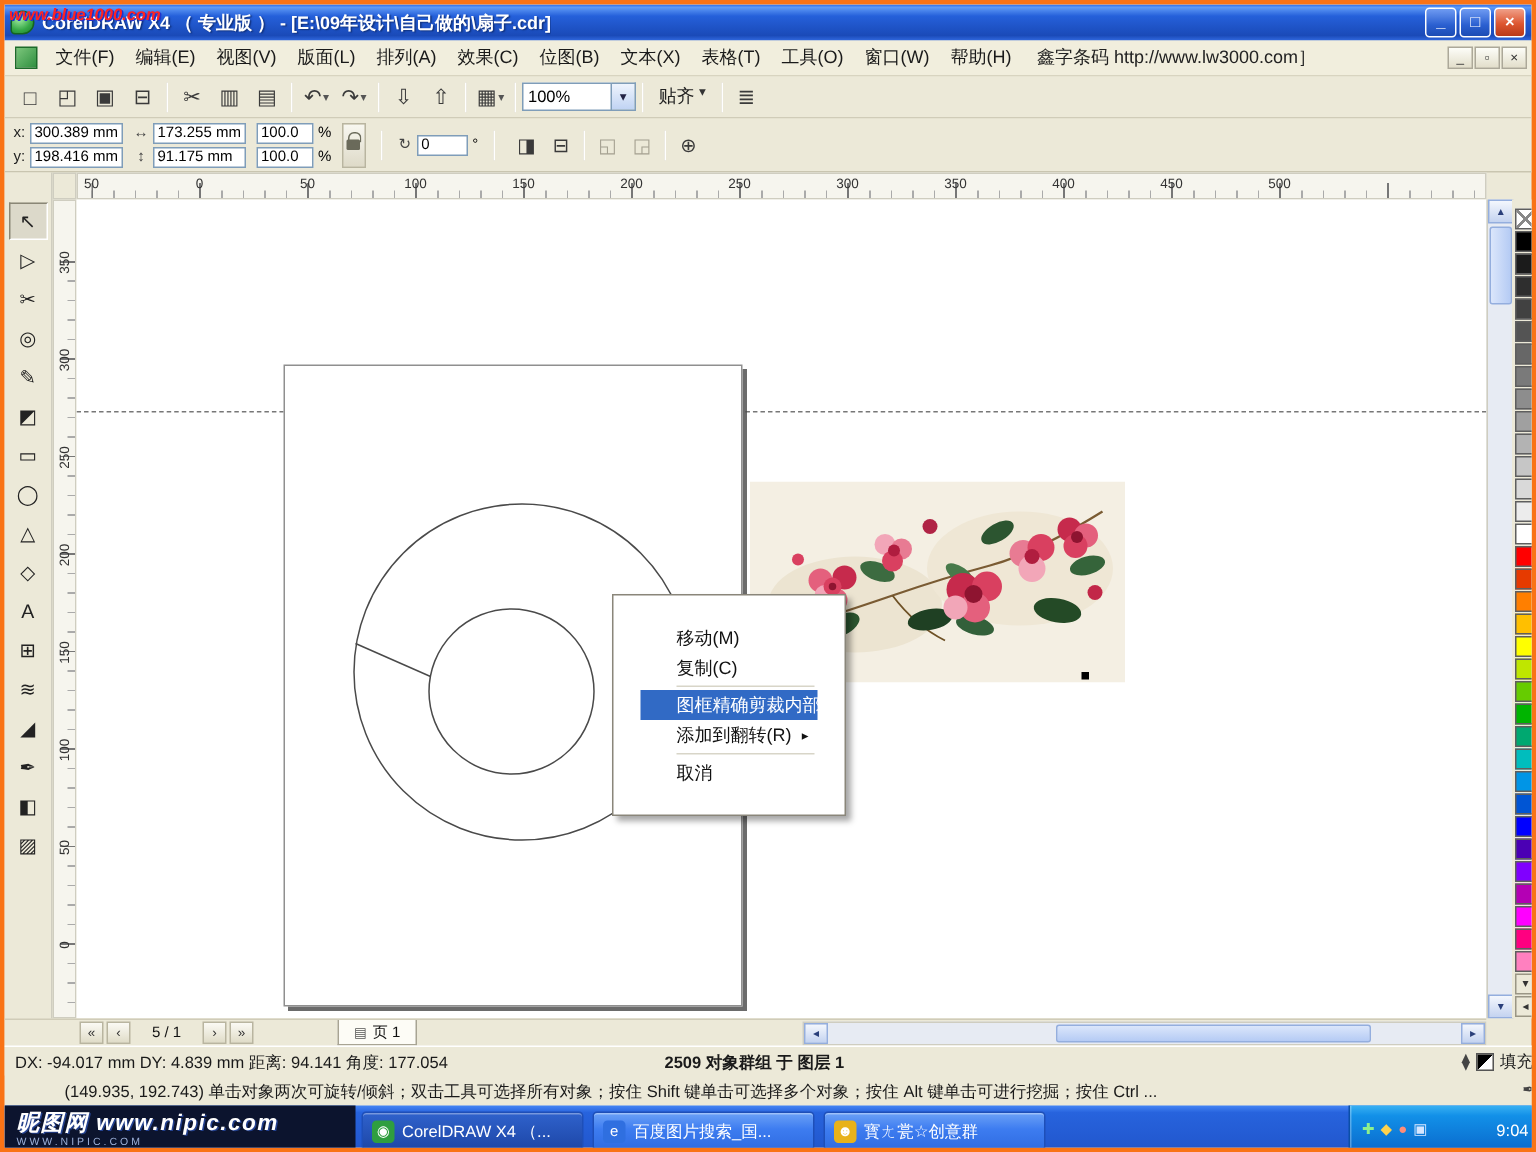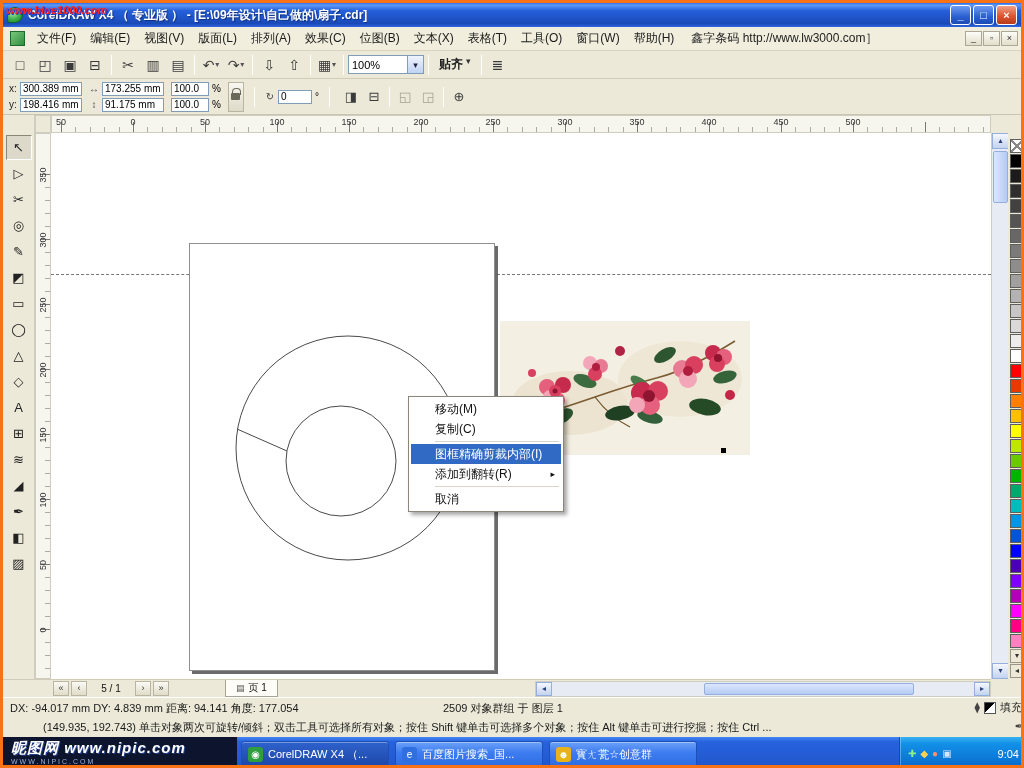--- a/index.html
+++ b/index.html
@@ -38,21 +38,21 @@
     border-bottom:1px solid #d0ccb8;display:flex;align-items:center;gap:1px;padding-left:5px;}
   .tb-btn{min-width:24px;height:24px;display:flex;align-items:center;justify-content:center;
     color:#3a3a3a;font-size:14px;border:1px solid transparent;gap:1px;}
   .tb-btn .dd{font-size:8px;color:#555;}
   .tb-sep{width:1px;height:20px;background:#c6c2ad;border-right:1px solid #fff;margin:0 3px;flex:0 0 auto;}
   .combo{display:flex;align-items:center;}
   .combo-input{width:60px;height:19px;border:1px solid #7f9db9;font-size:11px;padding:0 3px;
     font-family:inherit;background:#fff;}
   .combo-arrow{width:16px;height:19px;border:1px solid #7f9db9;border-left:none;font-size:9px;
     display:flex;align-items:center;justify-content:center;background:linear-gradient(#eef4fd,#c0d3f3);color:#224;}
-  .snap-ctl{display:flex;align-items:flex-start;gap:3px;padding:3px 6px;color:#222;font-weight:bold;}
+  .snap-ctl{display:flex;align-items:flex-start;gap:3px;padding:3px 6px;color:#222;}
   .snap-ctl .combo-arrow2{font-size:9px;color:#333;}
   
   .propbar{position:absolute;left:0;top:76px;width:100%;height:36px;background:#ece9d8;
     border-bottom:1px solid #c9c5b0;display:flex;align-items:center;gap:7px;padding-left:6px;font-size:10px;}
   .pb-col{display:flex;flex-direction:column;gap:2px;}
   .pb-row{display:flex;align-items:center;gap:3px;height:14px;}
   .pb-lbl{width:8px;color:#222;}
   .pb-ico{color:#444;font-size:10px;width:10px;text-align:center;}
   .pb-input{width:62px;height:14px;border:1px solid #7f9db9;font-size:10px;padding:0 2px;font-family:inherit;background:#fff;}
   .pb-input.narrow{width:38px;}
@@ -89,21 +89,21 @@
   
   .canvas{position:absolute;left:48px;top:130px;width:940px;height:546px;background:#fff;overflow:hidden;}
   .guideline{position:absolute;left:0;top:141px;width:100%;height:0;border-top:1px dashed #777;}
   .page{position:absolute;left:138px;top:110px;width:306px;height:428px;background:#fff;border:1px solid #8f8f8f;
     box-shadow:3px 3px 0 rgba(70,70,70,0.8);}
   .donut-svg{position:absolute;left:157px;top:190px;}
   .flower{position:absolute;left:449px;top:188px;}
   .sel-handle{position:absolute;left:670px;top:315px;width:5px;height:5px;background:#000;}
   
   .context-menu{position:absolute;left:357px;top:263px;width:156px;background:#fff;border:1px solid #8a867a;
-    box-shadow:3px 3px 4px rgba(0,0,0,0.35);padding:2px;z-index:10;font-size:12px;}
+    box-shadow:3px 3px 4px rgba(0,0,0,0.35);padding:18px;z-index:10;font-size:12px;}
   .cm-item{height:20px;line-height:20px;padding-left:24px;position:relative;color:#111;white-space:nowrap;}
   .cm-item.hl{background:#316ac5;color:#fff;}
   .cm-item .sub{position:absolute;right:6px;font-size:9px;}
   .cm-sep{height:1px;background:#d8d5c8;margin:2px 2px 2px 24px;}
   
   .vscroll{position:absolute;left:988px;top:130px;width:17px;height:546px;background:#e7ebf3;border-left:1px solid #cfcdc0;}
   .scroll-btn{position:absolute;left:0;width:17px;height:16px;background:linear-gradient(#f4f7fd,#c4d3f0);
     border:1px solid #94aede;font-size:8px;text-align:center;line-height:14px;color:#2a3f7a;}
   .vthumb{position:absolute;left:1px;top:18px;width:15px;height:52px;border:1px solid #94aede;border-radius:2px;
     background:linear-gradient(90deg,#dbe6fb,#b5cbf4);}
@@ -127,21 +127,21 @@
     text-align:center;line-height:13px;font-size:9px;color:#333;}
   .page-ind{width:44px;text-align:center;color:#111;}
   .page-tab{position:absolute;left:222px;top:0;height:17px;padding:0 10px;background:#fdfcf6;
     border:1px solid #a8a493;border-top:none;display:flex;align-items:center;gap:4px;color:#111;}
   .tab-ico{font-size:9px;color:#555;}
   
   .status1{position:absolute;left:0;top:694px;width:1024px;height:20px;background:#ece9d8;
     border-top:1px solid #fff;font-size:11px;color:#1a1a1a;}
   .status2{position:absolute;left:0;top:714px;width:1024px;height:20px;background:#ece9d8;font-size:11px;color:#1a1a1a;margin-left:33px;}
   .s-left{position:absolute;left:7px;top:3px;white-space:nowrap;}
-  .s-center{position:absolute;left:440px;top:3px;white-space:nowrap;}
+  .s-center{position:absolute;left:440px;top:3px;white-space:nowrap;font-weight:bold;}
   .s-right{position:absolute;right:5px;top:2px;display:flex;align-items:center;gap:4px;}
   .mini-icon{font-size:11px;color:#444;}
   .swatch{width:12px;height:12px;border:1px solid #555;display:inline-block;}
   .swatch-fill{background:linear-gradient(135deg,#000 50%,#fff 50%);}
   .swatch-none{background:
       linear-gradient(45deg,transparent 42%,#c33 42% 58%,transparent 58%),
       linear-gradient(-45deg,transparent 42%,#c33 42% 58%,transparent 58%),#fff;}
   
   .taskbar{position:absolute;left:0;top:734px;width:1024px;height:34px;
     background:linear-gradient(180deg,#4585f5 0%,#2763dd 14%,#2258cf 78%,#1b49b8 100%);}

